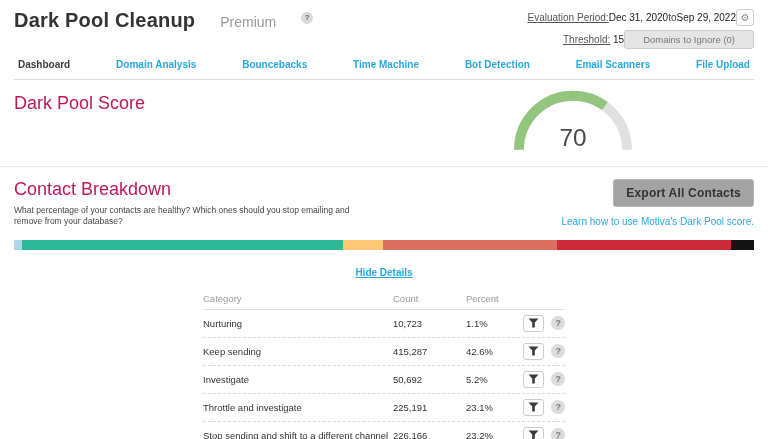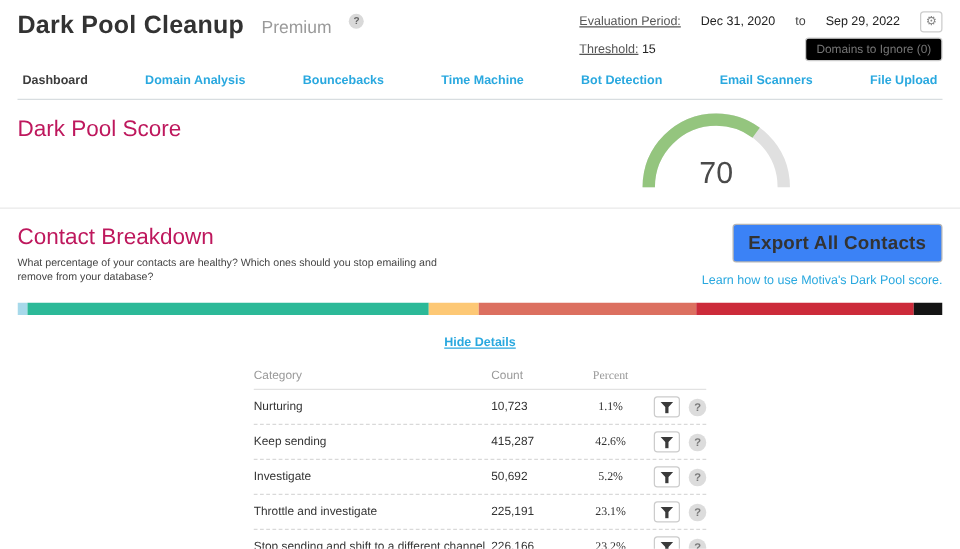--- a/index.html
+++ b/index.html
@@ -2,72 +2,72 @@
 <html><head>
 <meta charset="utf-8">
 <style>
   * { margin:0; padding:0; box-sizing:border-box; }
   html,body { width:768px; height:439px; overflow:hidden; background:#fff;
     font-family:"Liberation Sans", sans-serif; color:#333; }
   .page { padding:0 14px; }
 
   
   .header { display:flex; justify-content:space-between; align-items:flex-start; padding-top:9px; }
-  .title-wrap { display:flex; align-items:baseline; gap:14px; }
+  .title-wrap { display:flex; align-items:baseline; gap:25px; }
   .app-title { font-size:20px; font-weight:bold; color:#333; letter-spacing:.2px; }
   .badge { font-size:14px; color:#9a9a9a; }
   .sup-help { width:12px; height:12px; border-radius:50%; background:#d9d9d9; color:#666;
     font-size:8px; font-weight:bold; display:flex; align-items:center; justify-content:center;
     position:relative; top:-7px; }
   .header-right { font-size:10px; color:#444; min-width:232px; }
-  .hr-row { display:flex; align-items:center; justify-content:flex-end; gap:16px;margin-left:28px; }
-  .hr-row + .hr-row { margin-top:4px; justify-content:space-between; }
+  .hr-row { display:flex; align-items:center; justify-content:flex-end; gap:0;margin-left:28px; }
+  .hr-row + .hr-row { margin-top:4px; }
   .uline { text-decoration:underline; color:#555; }
   .bold { font-weight:normal; color:#222; }
   .gear-btn { width:18px; height:17px; border:1px solid #ccc; border-radius:3px; background:#fff;
     color:#888; font-size:10px; line-height:14px; cursor:pointer; padding:0; }
-  .domains-btn { border:1px solid #ccc; border-radius:3px; background:#000000; color:#777;
-    font-size:9.5px; padding:3px 8px; cursor:pointer; }
+  .domains-btn { border:1px solid #ccc; border-radius:3px; background:#e5e5e5; color:#777;
+    font-size:9.5px; padding:3px 18px; cursor:pointer; }
 
   
   .nav { display:flex; gap:27px; margin-top:10px; padding:0 4px 9px 4px; border-bottom:1px solid #d8dde0;justify-content:space-between; }
   .nav-tab { font-size:10px; font-weight:bold; color:#29a8df; cursor:pointer; background:none; border:none; padding:0; }
   .nav-tab.active { color:#3c3c3c; cursor:default; }
 
   
   .score-section { position:relative; height:86px; }
   .h2 { font-size:18px; font-weight:400; color:#be185d; }
   .score-section .h2 { padding-top:13px; }
   .subtext { font-size:8.5px; color:#444; margin-top:5px; line-height:1.35; }
   .gauge { position:absolute; top:4px; right:118px; width:126px; height:72px; }
   .gauge text { font-size:27px; fill:#4a4a4a; font-family:"Liberation Sans",sans-serif; }
   .divider { border-top:1px solid #e9e9e9; margin:0 -14px; }
 
   
   .bd-head { display:flex; justify-content:space-between; align-items:flex-start; padding-top:12px;gap:36px; }
   .bd-right { display:flex; flex-direction:column; align-items:flex-end; gap:9px; }
-  .export-btn { border:1px solid #b5b5b5; border-radius:3px; background:#3b82f6; color:#333;
-    font-size:15px; font-weight:bold; padding:6px 12px; cursor:pointer; letter-spacing:.2px; }
+  .export-btn { border:1px solid #b5b5b5; border-radius:3px; background:#a3a3a3; color:#333;
+    font-size:12px; font-weight:bold; padding:6px 12px; cursor:pointer; letter-spacing:.2px; }
   .learn-link { font-size:10px; color:#29a8df; text-decoration:none; cursor:pointer; }
   .bd-sub { max-width:360px; }
 
   
   .stackbar { display:flex; height:10px; margin-top:12px; width:100%; overflow:hidden; }
   .seg { height:100%; }
 
   
   .hide-details-wrap { text-align:center; margin-top:12px; }
   .hide-details { font-size:10px; font-weight:bold; color:#29a8df; text-decoration:underline; cursor:pointer; background:none; border:none; }
   .table { width:362px; margin:8px 0 0 189px; font-size:9.5px; }
   .trow { display:flex; align-items:center; height:28px; border-bottom:1px dashed #d9d9d9; }
   .trow.thead { height:22px; color:#999; border-bottom:1px solid #e2e2e2; }
   .cell.cat { flex:0 0 190px; color:#333; }
   .thead .cell.cat { color:#999; }
   .cell.num { flex:0 0 73px; text-align:left; }
-  .cell.num2 { flex:0 0 45px; text-align:center;font-family:Liberation Serif, serif; }
+  .cell.num2 { flex:0 0 45px; text-align:left; }
   .icon-gap { flex:0 0 12px; }
   .funnel-btn { width:22px; height:17px; border:1px solid #ccc; border-radius:3px; background:#fff;
     display:flex; align-items:center; justify-content:center; cursor:pointer; padding:0; }
   .help-circle { width:14px; height:14px; margin-left:7px; border-radius:50%; background:#dcdcdc;
     color:#777; font-size:9px; font-weight:bold; display:flex; align-items:center; justify-content:center; cursor:pointer; }
 </style>
 </head>
 <body>
 
 <div class="page">

